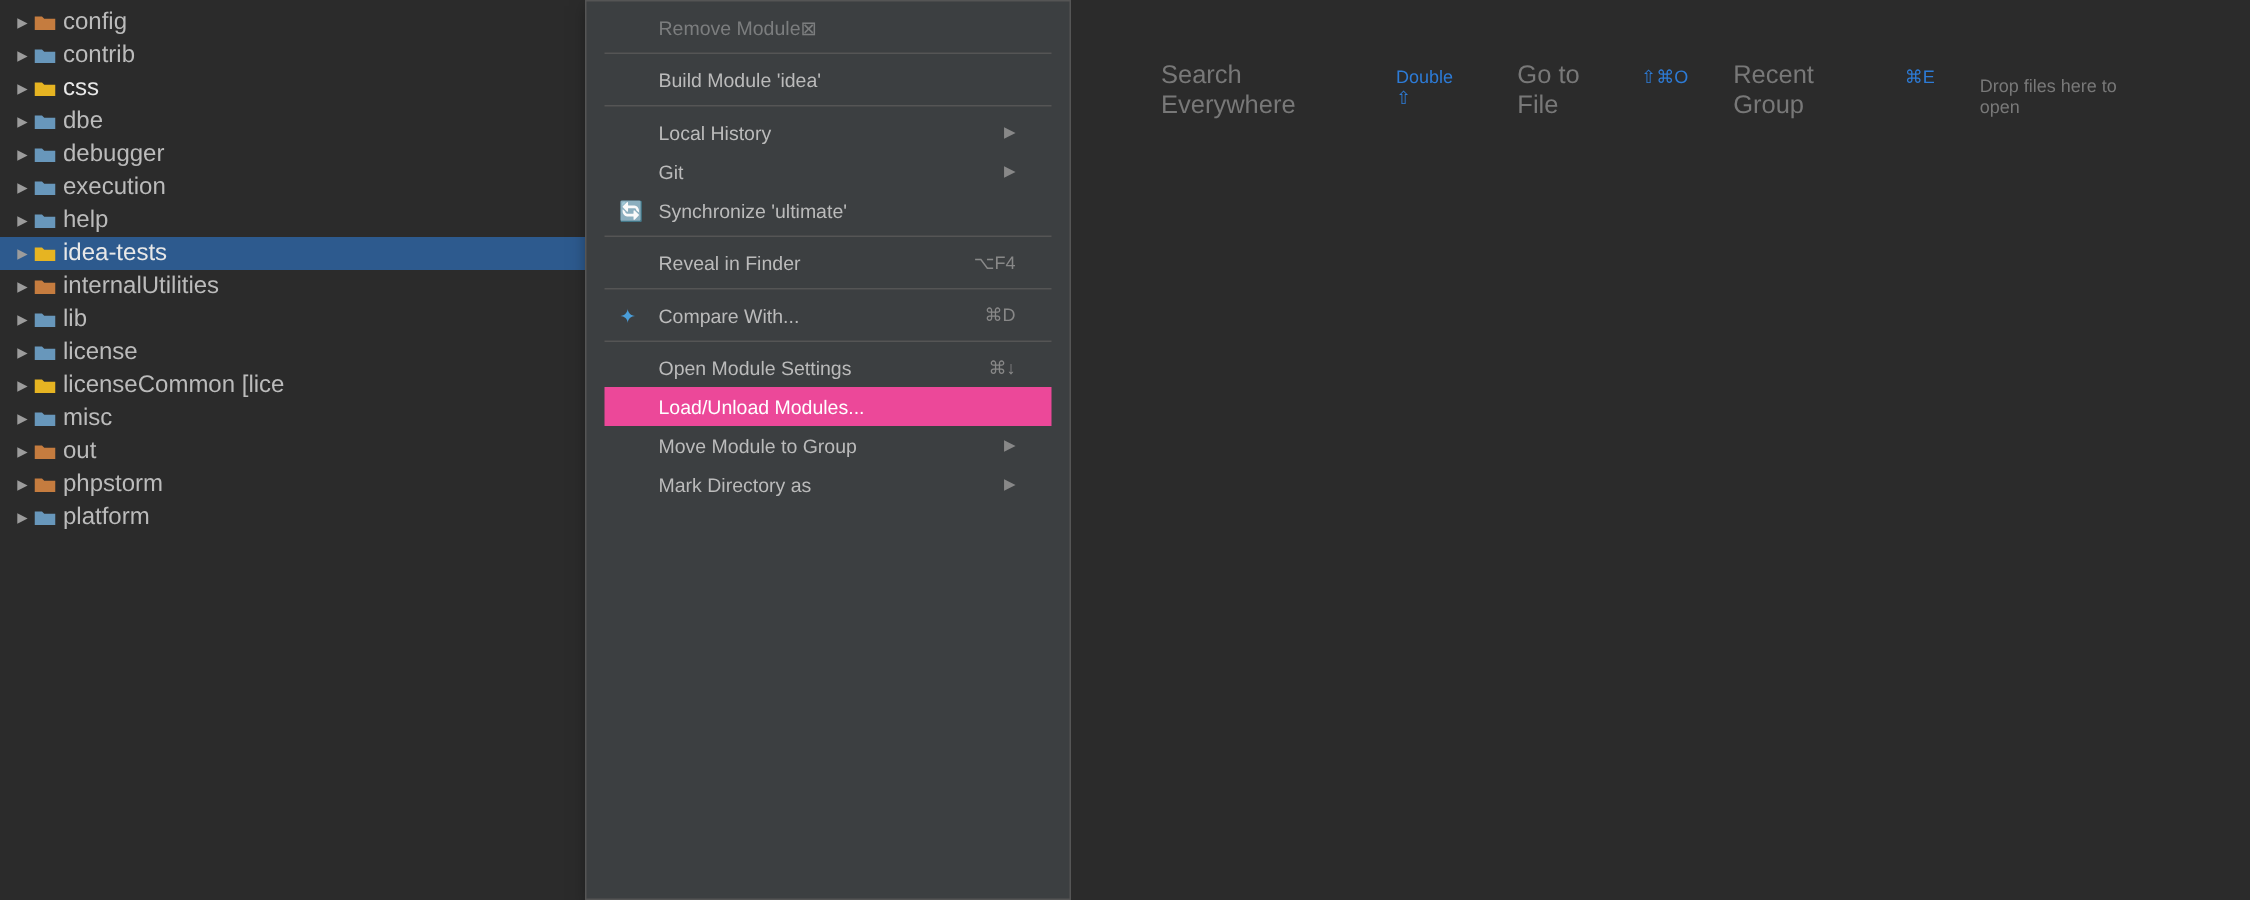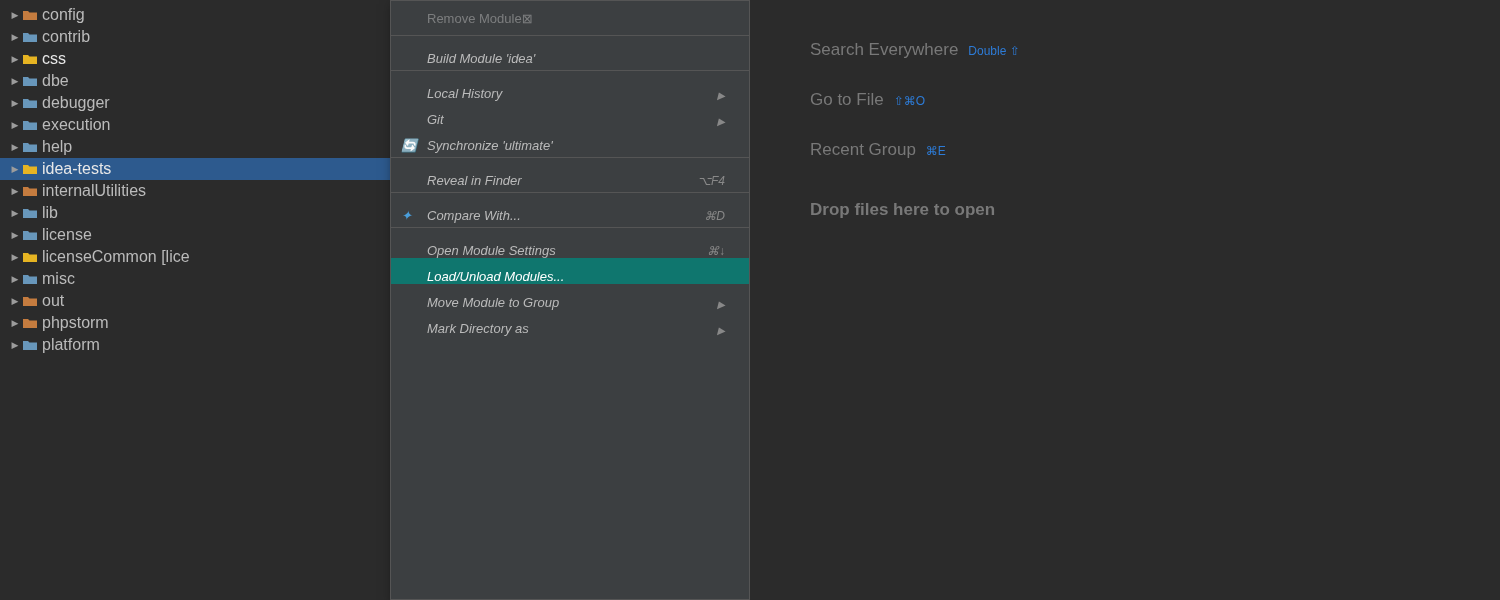--- a/index.html
+++ b/index.html
@@ -62,40 +62,39 @@
       height: 12px;
     }
     .tree-label {
       color: #bbbbbb;
       font-size: 16px;
     }
     .tree-label.bold { font-weight: normal; color: #e8e8e8; }
 
     
     .context-menu {
-      width: 360px;
+      width: 324px;
       background: #3c3f41;
       border: 1px solid #555555;
       box-shadow: 4px 4px 12px rgba(0,0,0,0.6);
       flex-shrink: 0;
-      padding: 4px 0;
+      padding: 4px 12px;
     }
     .menu-item {
       display: flex;
-      align-items: flex-end;
+      align-items: center;
       height: 26px;
       padding: 0 24px 0 36px;
       cursor: pointer;
       color: #bbbbbb;
       font-size: 13px;
       position: relative;
-      font-style: italic;
     }
     .menu-item.highlighted {
-      background: #0f766e;
+      background: #ec4899;
       color: #ffffff;
     }
     .menu-item .shortcut {
       margin-left: auto;
       color: #888888;
       font-size: 12px;
     }
     .menu-item .submenu-arrow {
       margin-left: auto;
       color: #888888;
@@ -122,42 +121,42 @@
       opacity: 0.5;
       position: relative;
     }
 
     
     .right-panel {
       flex: 1;
       background: #2b2b2b;
       padding: 40px 60px;
       display: flex;
-      flex-direction: column;
+      flex-direction: row;
       gap: 30px;
     }
     .hint-row {
       display: flex;
       align-items: baseline;
       gap: 10px;
     }
     .hint-label {
       color: #787878;
       font-size: 17px;
       font-weight: 300;
     }
     .hint-shortcut {
       color: #2d7bd6;
       font-size: 12px;
       font-weight: 400;
     }
     .drop-label {
       color: #787878;
-      font-size: 17px;
-      font-weight: 700;
+      font-size: 12px;
+      font-weight: 400;
       margin-top: 10px;
     }
   </style>
 </head>
 <body>
 
 <div class="sidebar">
   <div class="tree-item">
     <span class="tree-arrow">▶</span>
     <span class="folder-icon brown">

